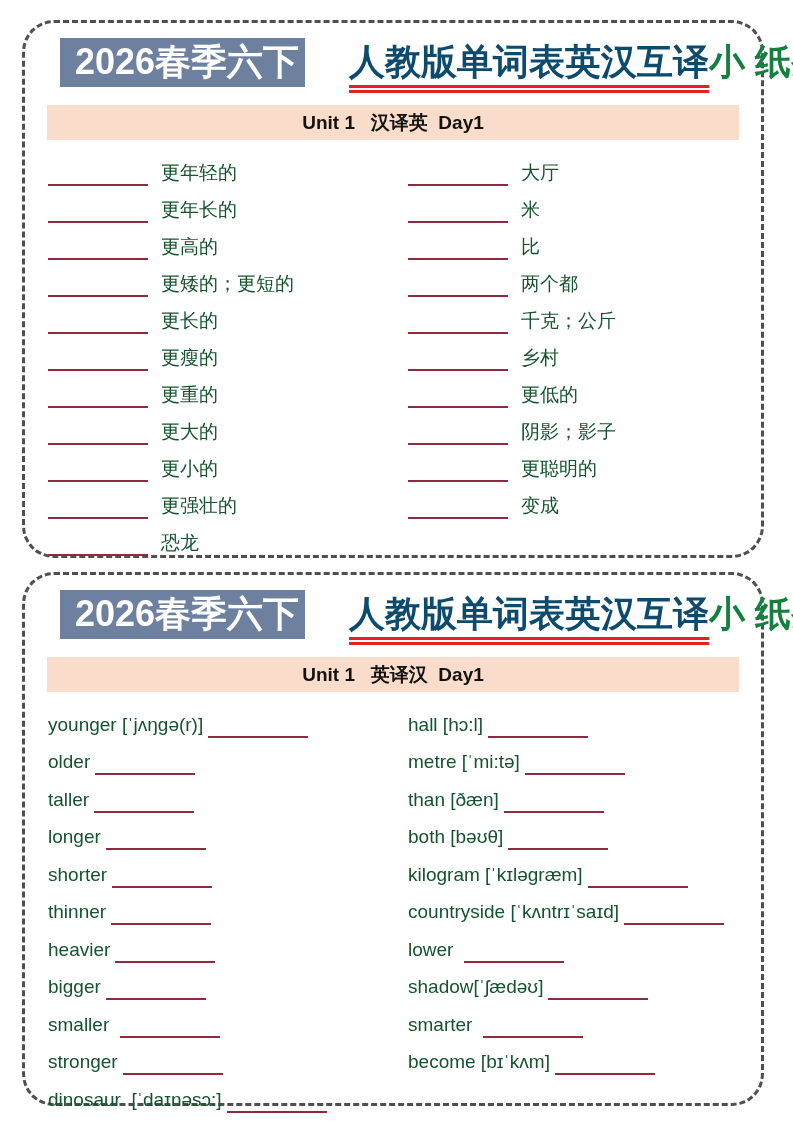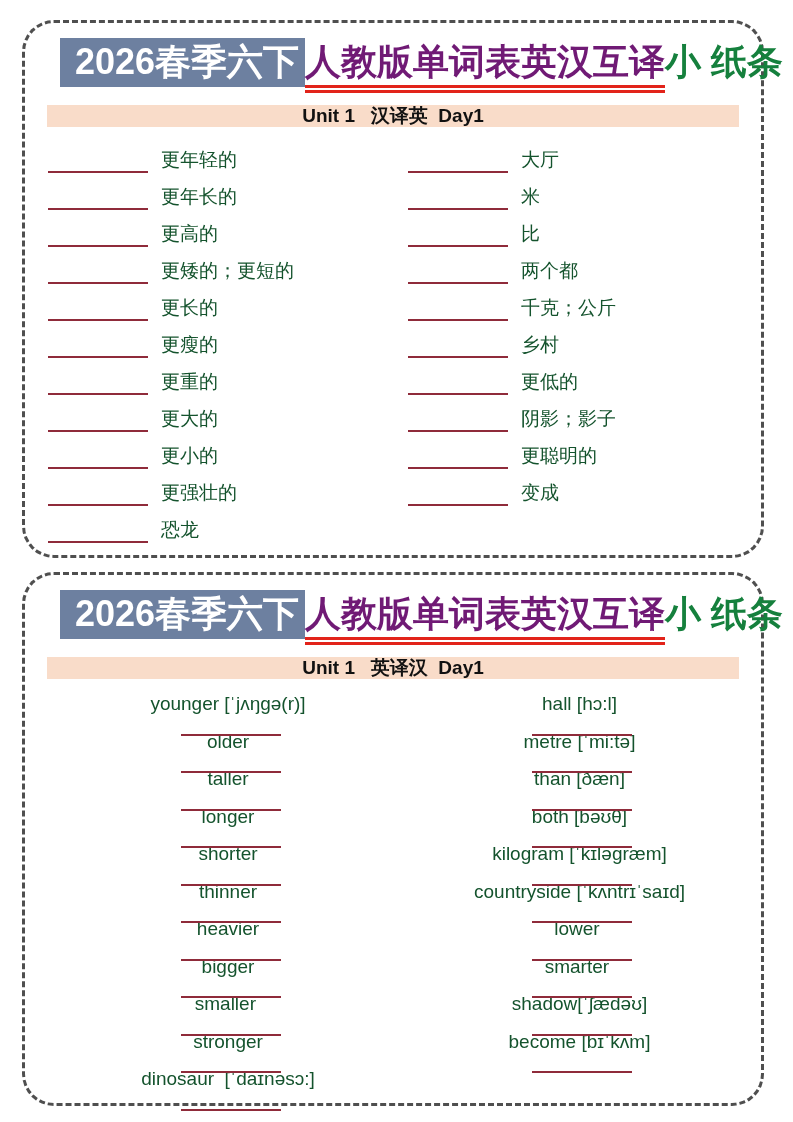--- a/index.html
+++ b/index.html
@@ -31,30 +31,31 @@
     letter-spacing:0px;
     white-space:nowrap;
   }
   .title .grade{
     display:inline-block;
     background:#6d80a0;
     color:#ffffff;
     padding:1px 6px 3px 15px;
   }
   .title .red{
-    color:#701a75;
+    color:#0c4a6e;
     display:inline-block;
     border-bottom:8px double #e2231a;
     padding-bottom:1px;
+    margin-left:44px;
   }
   .title .suffix{color:#15803d;}
 
   .unit-bar{
     margin:12px 22px 0 22px;
-    height:22px;
+    height:35px;
     background:#f9dcc9;
     display:flex;
     align-items:center;
     justify-content:center;
     font-size:19px;
     font-weight:bold;
     color:#111111;
     white-space:pre;
   }
 
@@ -64,21 +65,21 @@
   }
   .col-left{width:360px;flex:0 0 360px;}
   .col-right{flex:1;}
 
   .row{
     height:37px;
     display:flex;
     align-items:center;
     white-space:pre;
   }
-  .card2 .row{height:37.5px;flex-direction:column;}
+  .card2 .row{height:37.5px;}
 
   .blank{
     display:inline-block;
     width:100px;
     border-bottom:2px solid #8f2b3a;
     height:14px;
     transform:translateY(5px);
   }
   .row .blank:first-child{margin-right:13px;}
   .row .word + .blank{margin-left:5px;}
@@ -146,18 +147,18 @@
         <div class="row"><span class="word">dinosaur  [ˈdaɪnəsɔ:]</span><span class="blank"></span></div>
       </div>
     <div class="col-right">
         <div class="row"><span class="word">hall [hɔ:l]</span><span class="blank"></span></div>
         <div class="row"><span class="word">metre [ˈmi:tə]</span><span class="blank"></span></div>
         <div class="row"><span class="word">than [ðæn]</span><span class="blank"></span></div>
         <div class="row"><span class="word">both [bəʊθ]</span><span class="blank"></span></div>
         <div class="row"><span class="word">kilogram [ˈkɪləgræm]</span><span class="blank"></span></div>
         <div class="row"><span class="word">countryside [ˈkʌntrɪˈsaɪd]</span><span class="blank"></span></div>
         <div class="row"><span class="word">lower </span><span class="blank"></span></div>
+        <div class="row"><span class="word">shadow[ˈʃædəʊ]</span><span class="blank"></span></div>
         <div class="row"><span class="word">smarter </span><span class="blank"></span></div>
-        <div class="row"><span class="word">shadow[ˈʃædəʊ]</span><span class="blank"></span></div>
         <div class="row"><span class="word">become [bɪˈkʌm]</span><span class="blank"></span></div>
       </div>
   </div>
 </div>
 
 </body></html>

